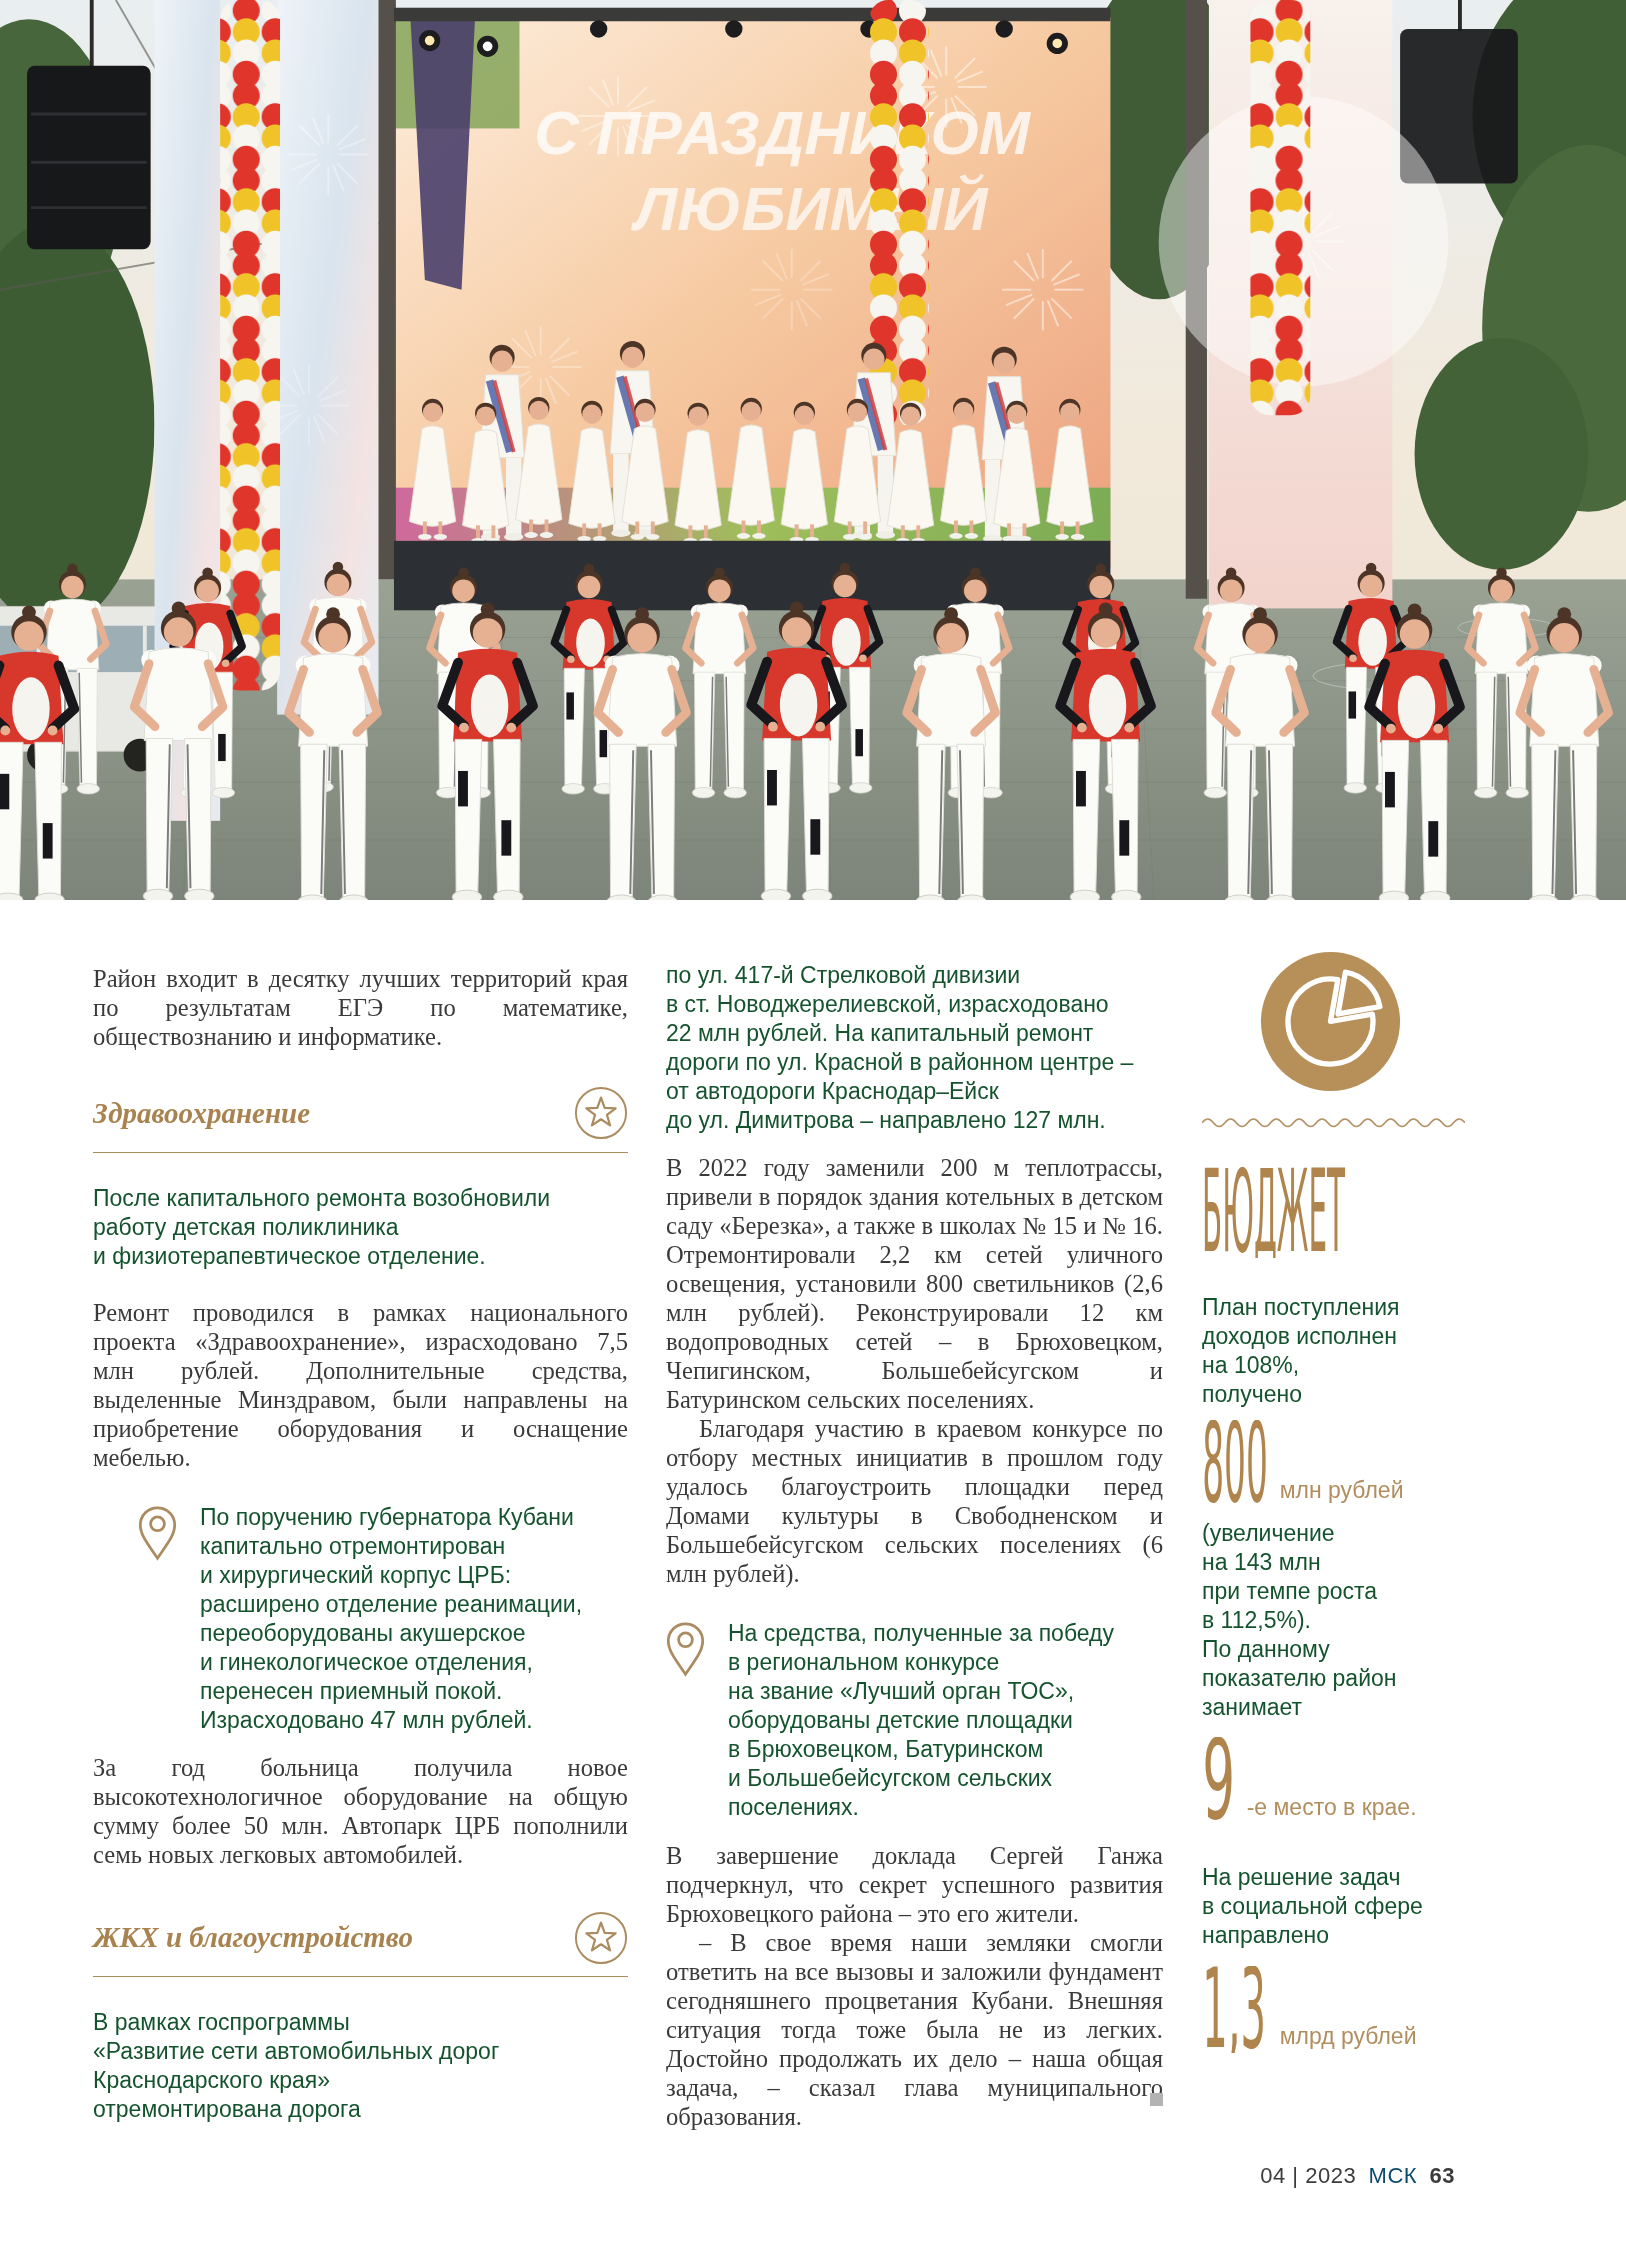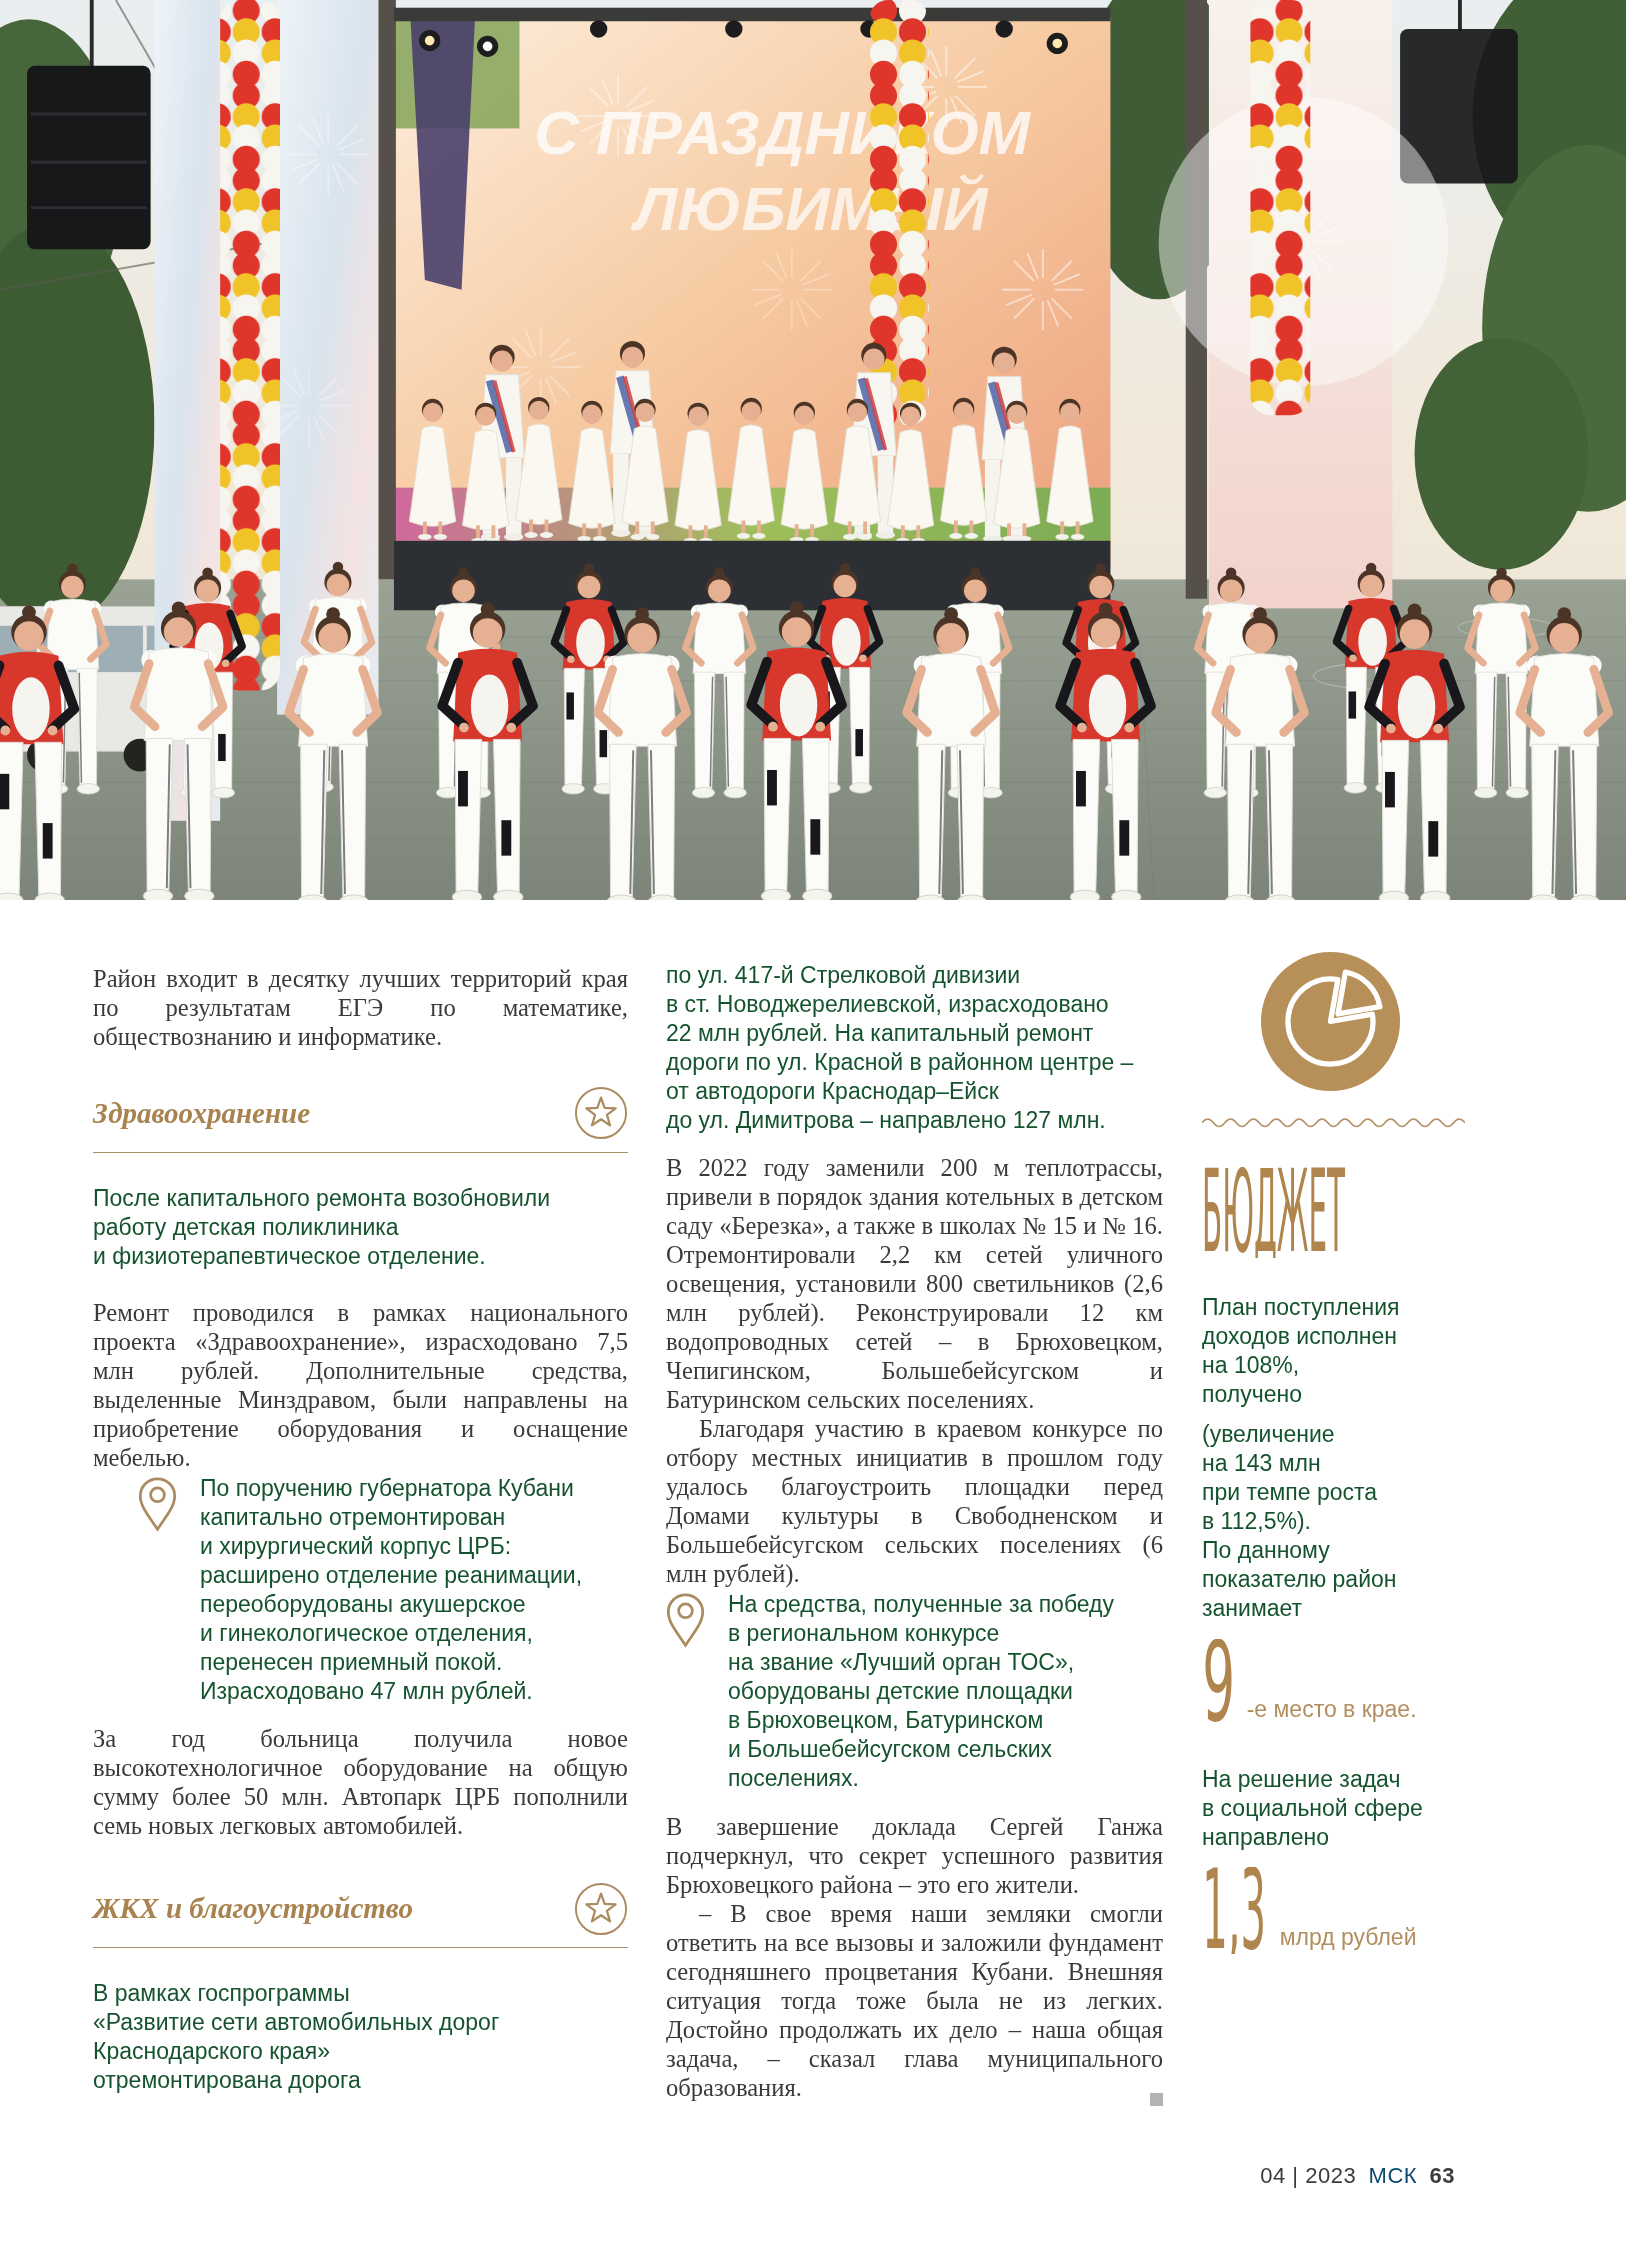--- a/index.html
+++ b/index.html
@@ -14,21 +14,21 @@
          color:#3a3a3c;text-align:justify;margin:0;}
   .indent{text-indent:33px;}
   .gold{color:#14532d;font-size:23px;line-height:29px;margin:0;}
   .prelines{white-space:pre-line;}
   .sec-head{display:flex;justify-content:space-between;align-items:center;margin-top:35px;height:54px;gap:12px;}
   .heading{font-family:"Liberation Serif","DejaVu Serif",serif;font-style:italic;font-weight:bold;
            font-size:29px;color:#a8834f;margin:0;}
   .rule{border:none;border-top:1.6px solid #ab8b60;margin:11.6px 0 0 0;width:100%;}
   .lead{margin-top:31px;}
   .p-after-rule{margin-top:27px;}
-  .callout{display:flex;margin-top:2px;}
+  .callout{display:flex;margin-top:31px;}
   .callout .pin{flex:0 0 auto;}
   .col1 .callout .pin{margin-left:45px;}
   .callout .ctext{margin-left:23px;}
   .mt26{margin-top:18px;}
   .mt44{margin-top:42px;}
   .endmark{position:absolute;right:0;top:1132px;width:12.6px;height:12.6px;background:#b3b3b3;}
   .piewrap{margin-left:58px;}
   .wavy{margin-top:21px;display:block;}
   .bigtitle{margin-top:37px;display:block;}
   .sb-text{margin-top:35px;}
@@ -414,20 +414,26 @@
 
     <svg class="bigtitle condsvg" width="145" height="92" viewBox="0 0 150 95">
       <text x="0" y="88" font-family="DejaVu Sans, sans-serif" font-size="118" textLength="148" lengthAdjust="spacingAndGlyphs" fill="#b0854d">БЮДЖЕТ</text>
     </svg>
 
     <p class="gold prelines sb-text">План поступления
 доходов исполнен
 на 108%,
 получено</p>
 
+    <div class="statrow">
+      <svg class="condsvg" width="70" height="87" viewBox="0 0 72 90">
+        <text x="0" y="84" font-family="DejaVu Sans, sans-serif" font-size="114" textLength="68" lengthAdjust="spacingAndGlyphs" fill="#b0854d">800</text>
+      </svg>
+      <span class="unit">млн рублей</span>
+    </div>
 
     <p class="gold prelines note">(увеличение
 на 143 млн
 при темпе роста
 в 112,5%).
 По данному
 показателю район
 занимает</p>
 
     <div class="statrow statrow2">

